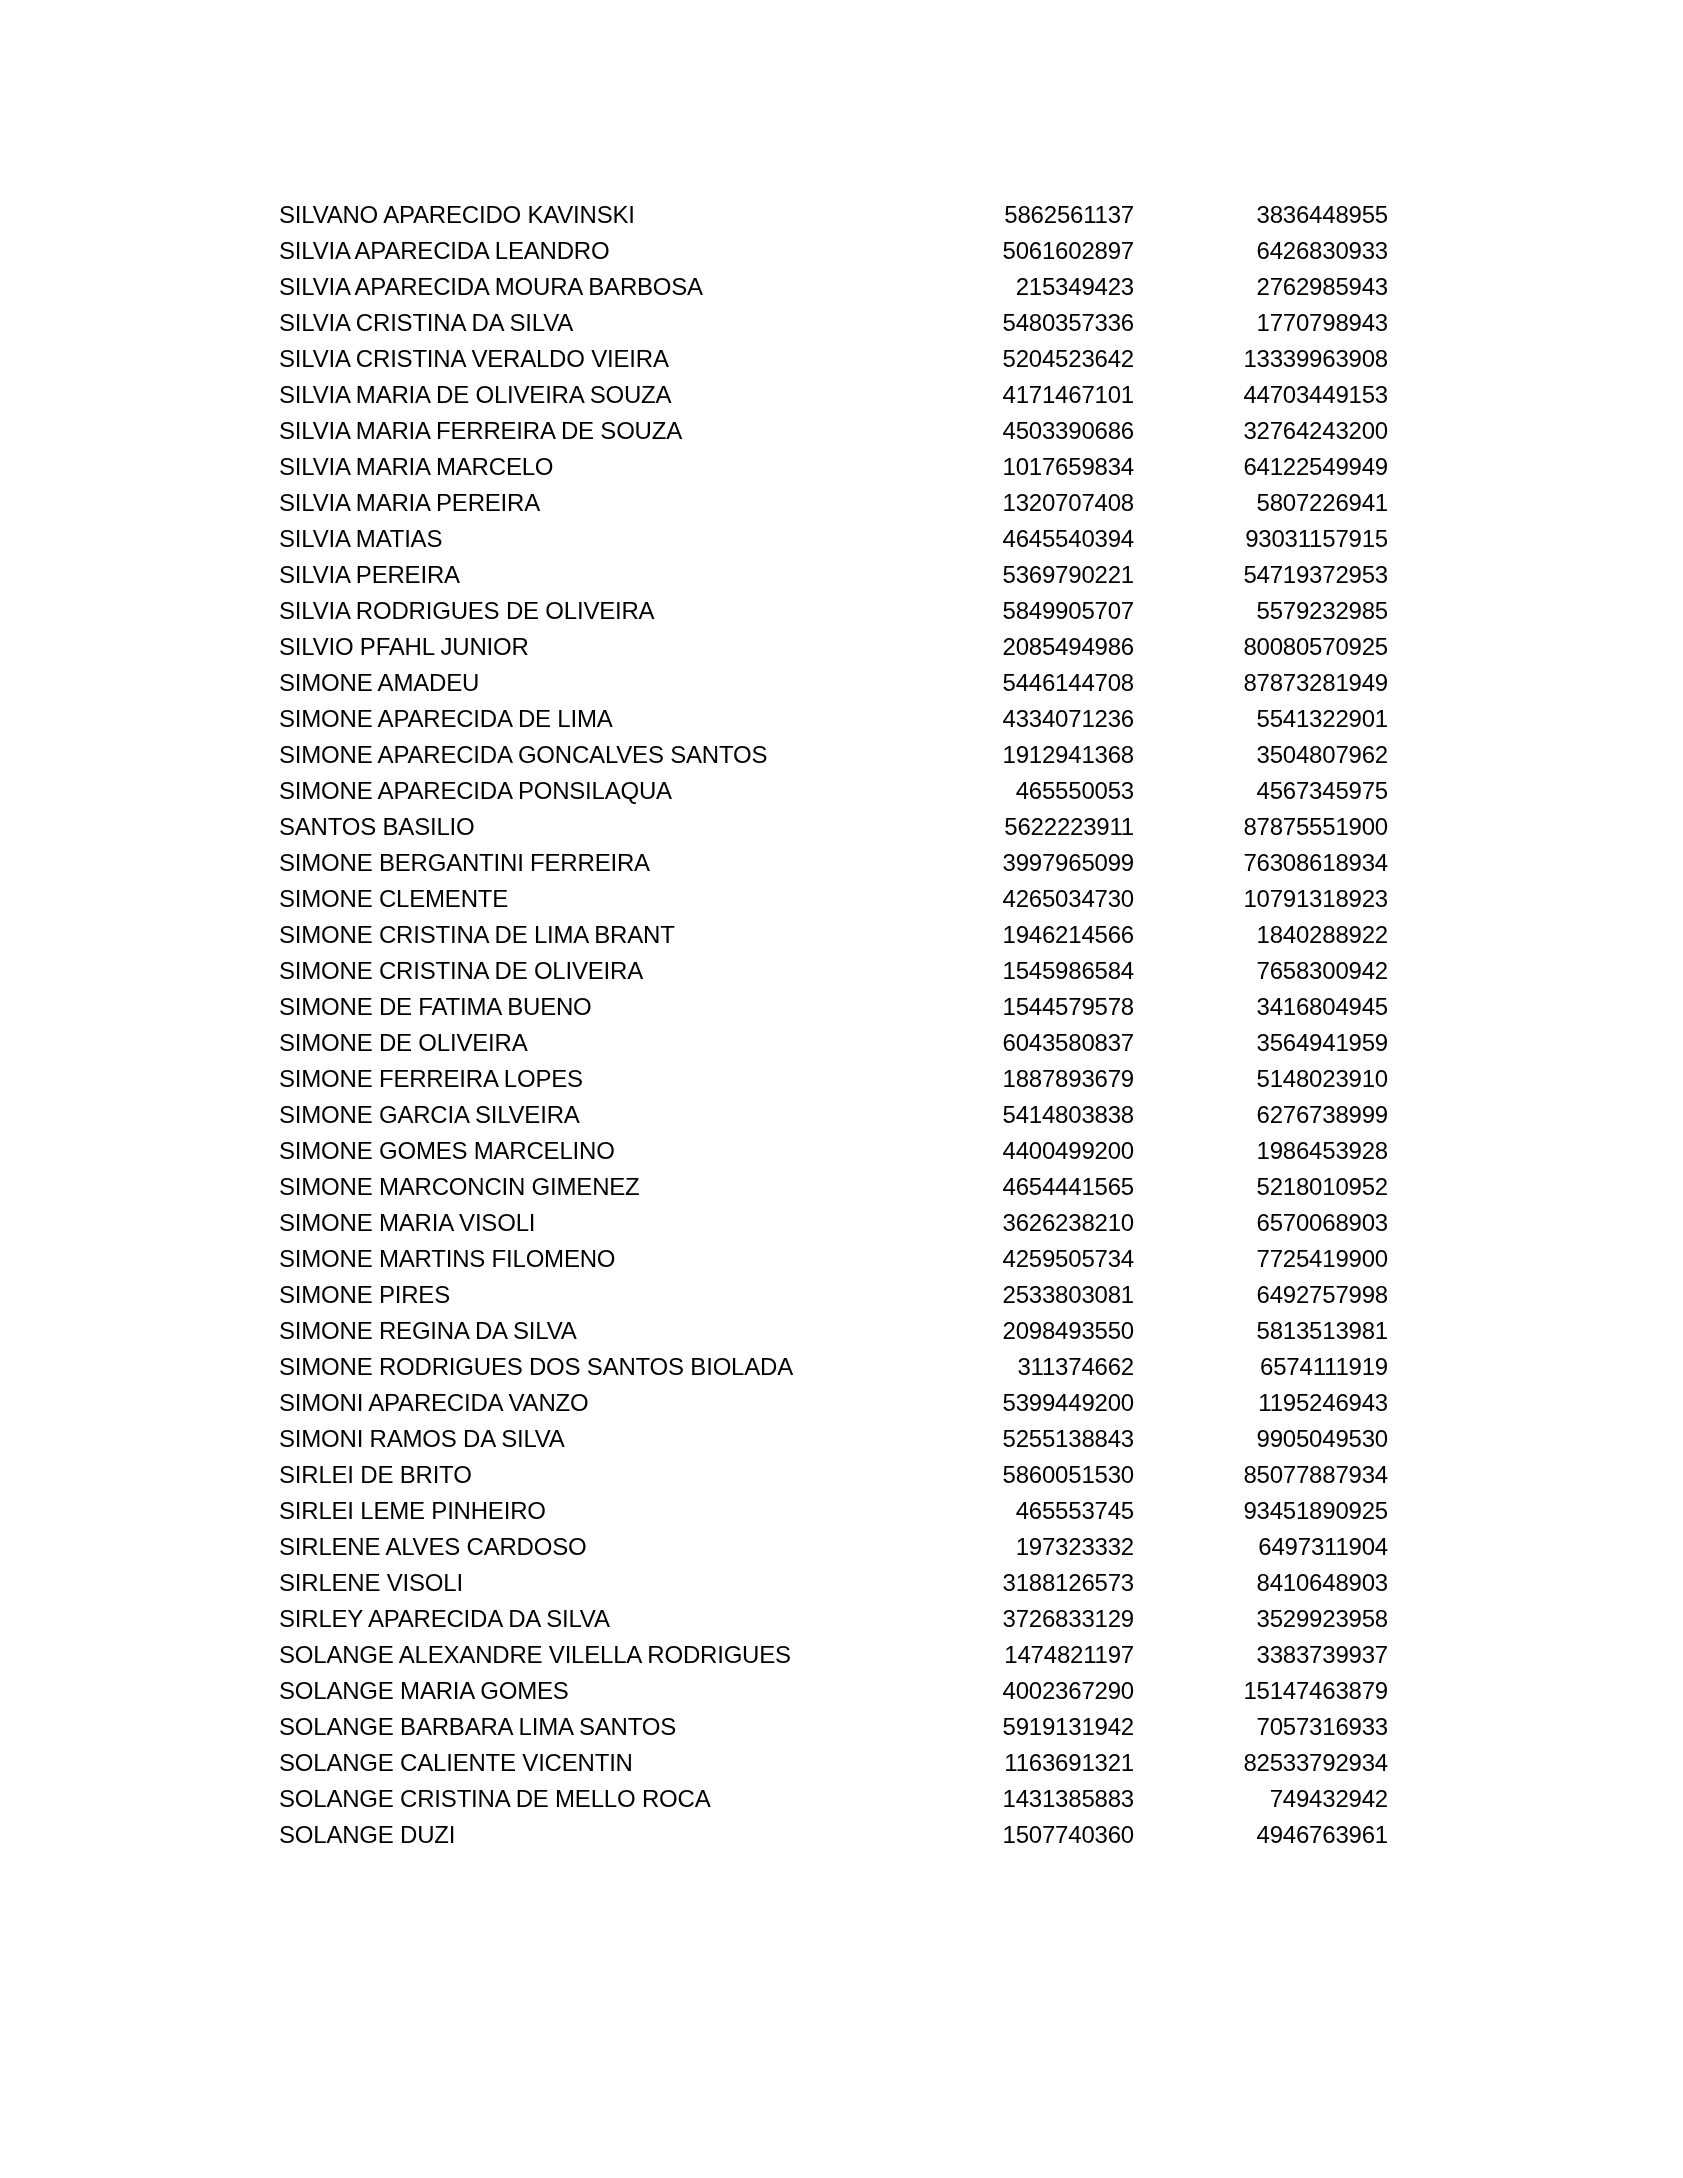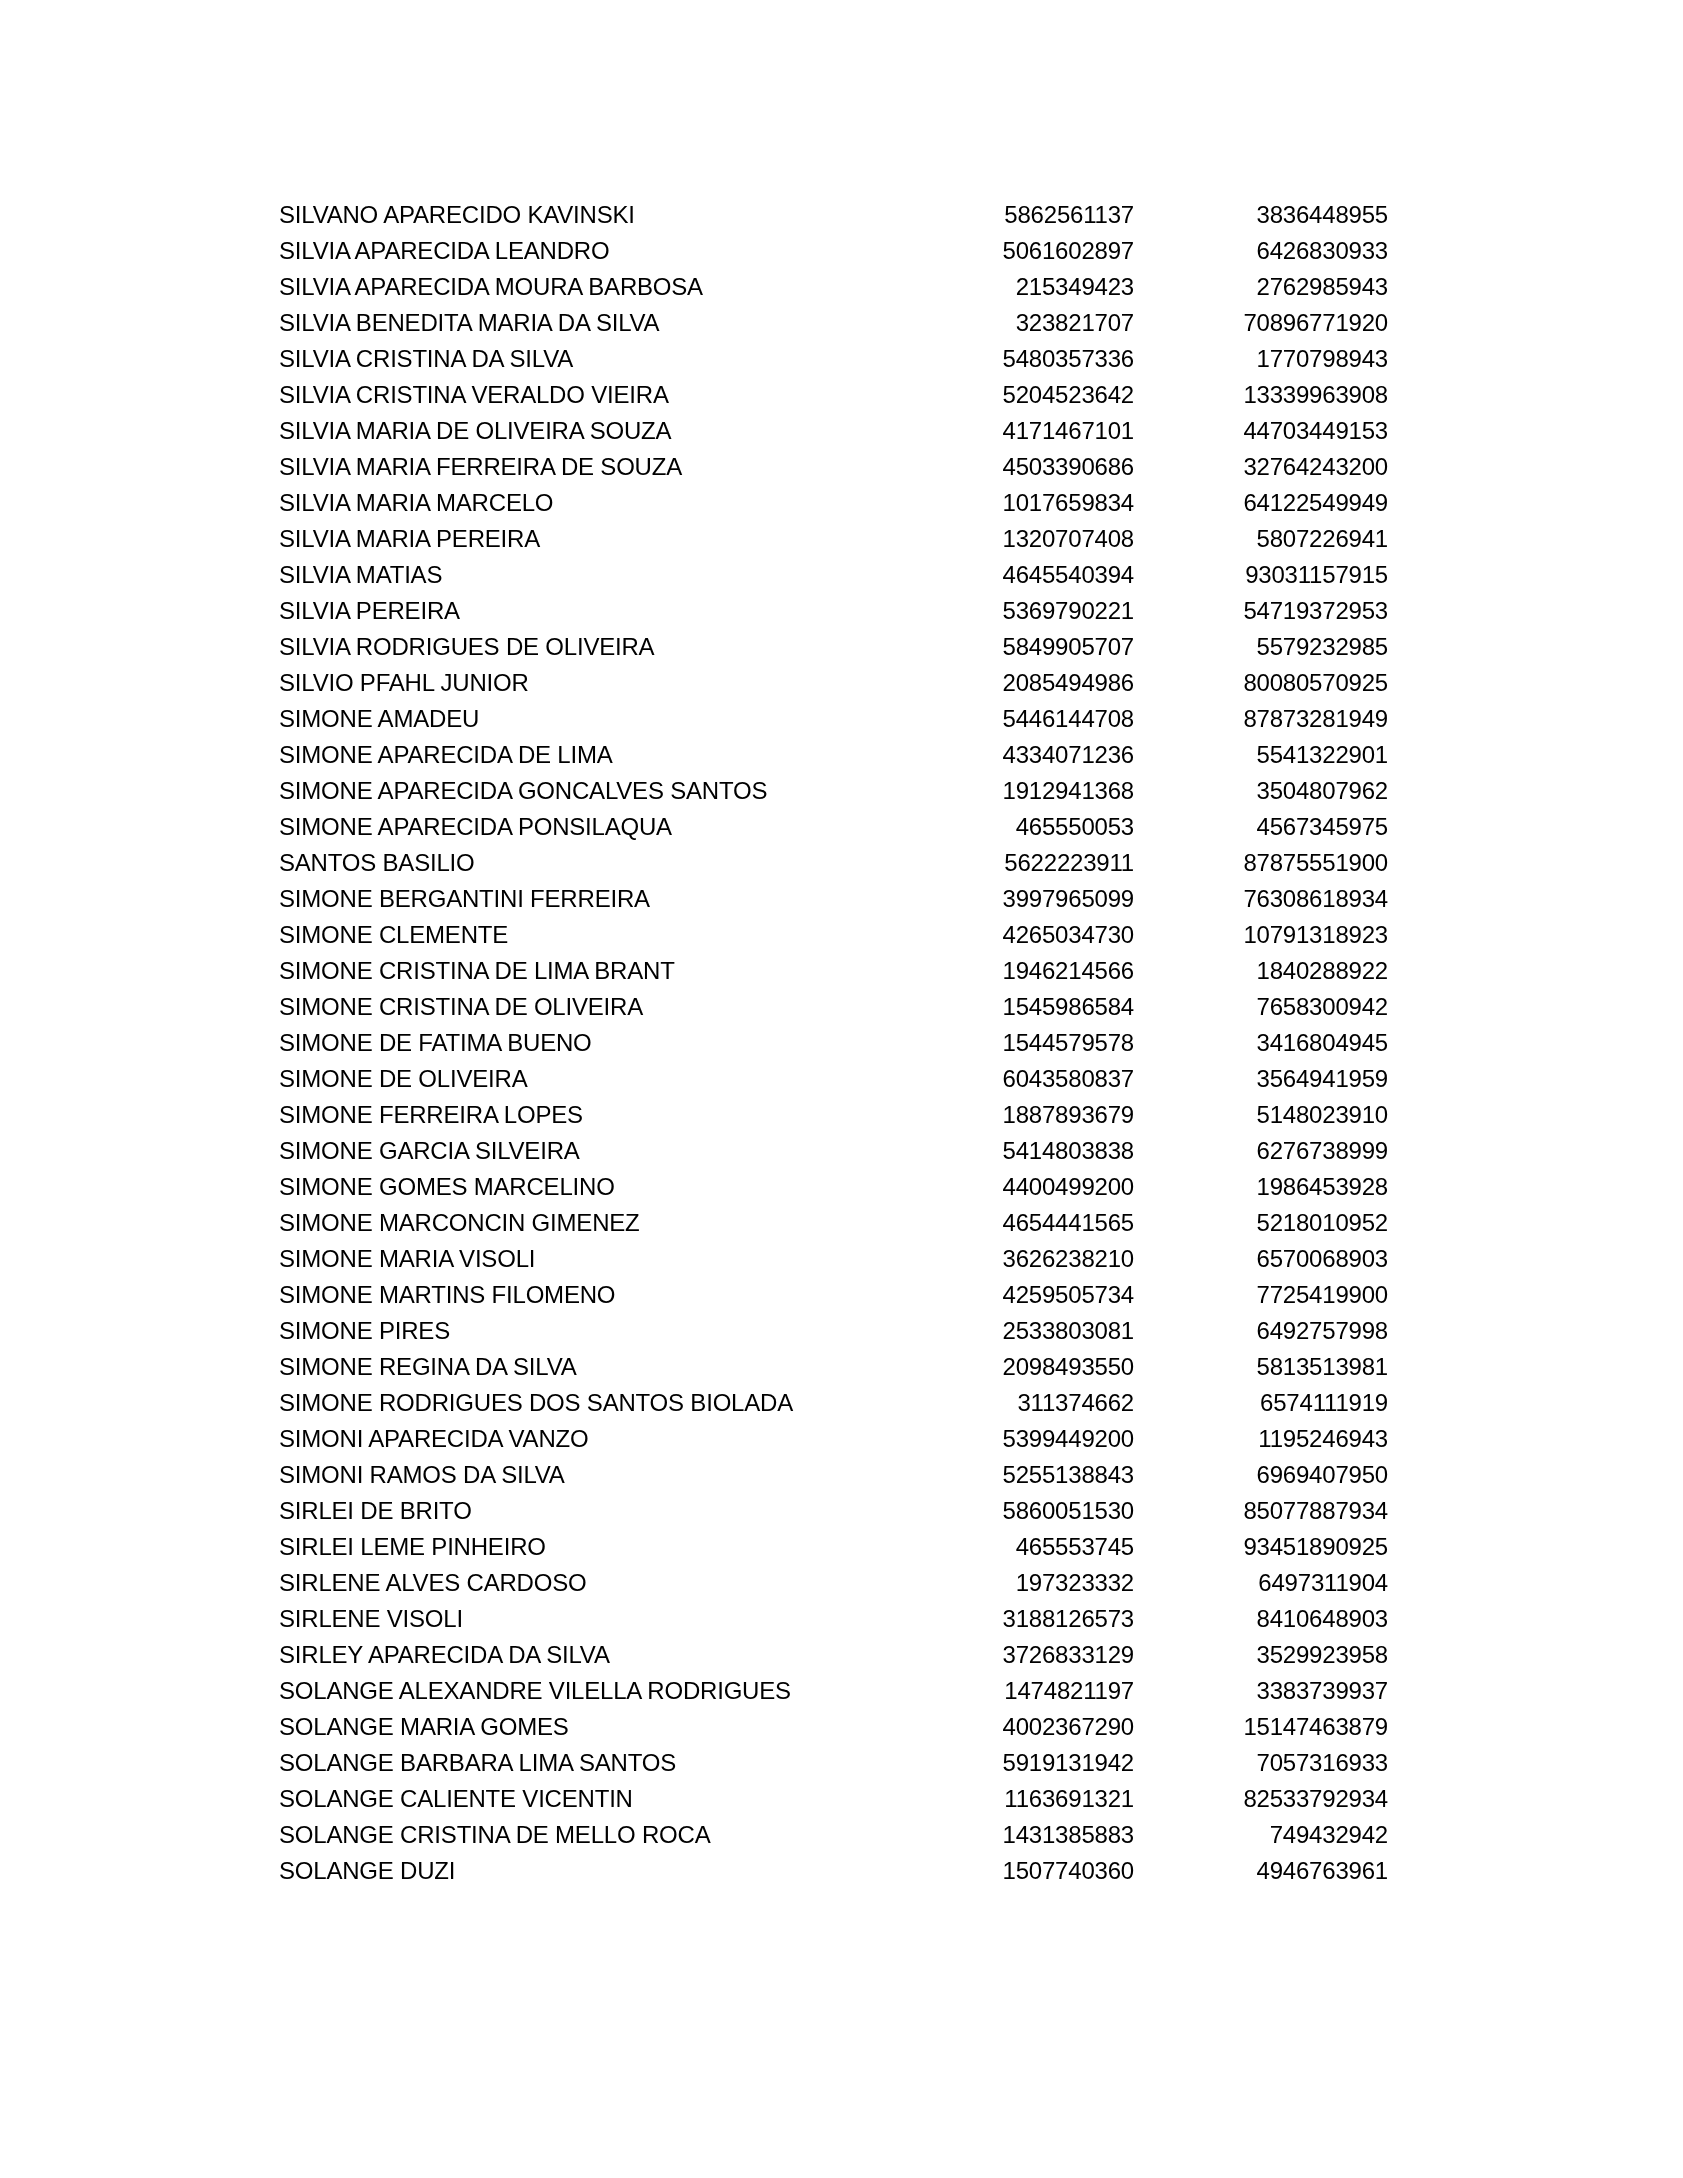--- a/index.html
+++ b/index.html
@@ -56,25 +56,20 @@
         <span class="name">SILVIA APARECIDA LEANDRO</span>
         <span class="num1">5061602897</span>
         <span class="num2">6426830933</span>
       </div>
       <div class="row">
         <span class="name">SILVIA APARECIDA MOURA BARBOSA</span>
         <span class="num1">215349423</span>
         <span class="num2">2762985943</span>
       </div>
       <div class="row">
-        <span class="name">SILVIA BENEDITA MARIA DA SILVA</span>
-        <span class="num1">323821707</span>
-        <span class="num2">70896771920</span>
-      </div>
-      <div class="row">
         <span class="name">SILVIA CRISTINA DA SILVA</span>
         <span class="num1">5480357336</span>
         <span class="num2">1770798943</span>
       </div>
       <div class="row">
         <span class="name">SILVIA CRISTINA VERALDO VIEIRA</span>
         <span class="num1">5204523642</span>
         <span class="num2">13339963908</span>
       </div>
       <div class="row">
@@ -218,21 +213,21 @@
         <span class="num2">6574111919</span>
       </div>
       <div class="row">
         <span class="name">SIMONI APARECIDA VANZO</span>
         <span class="num1">5399449200</span>
         <span class="num2">1195246943</span>
       </div>
       <div class="row">
         <span class="name">SIMONI RAMOS DA SILVA</span>
         <span class="num1">5255138843</span>
-        <span class="num2">6969407950</span>
+        <span class="num2">9905049530</span>
       </div>
       <div class="row">
         <span class="name">SIRLEI DE BRITO</span>
         <span class="num1">5860051530</span>
         <span class="num2">85077887934</span>
       </div>
       <div class="row">
         <span class="name">SIRLEI LEME PINHEIRO</span>
         <span class="num1">465553745</span>
         <span class="num2">93451890925</span>

